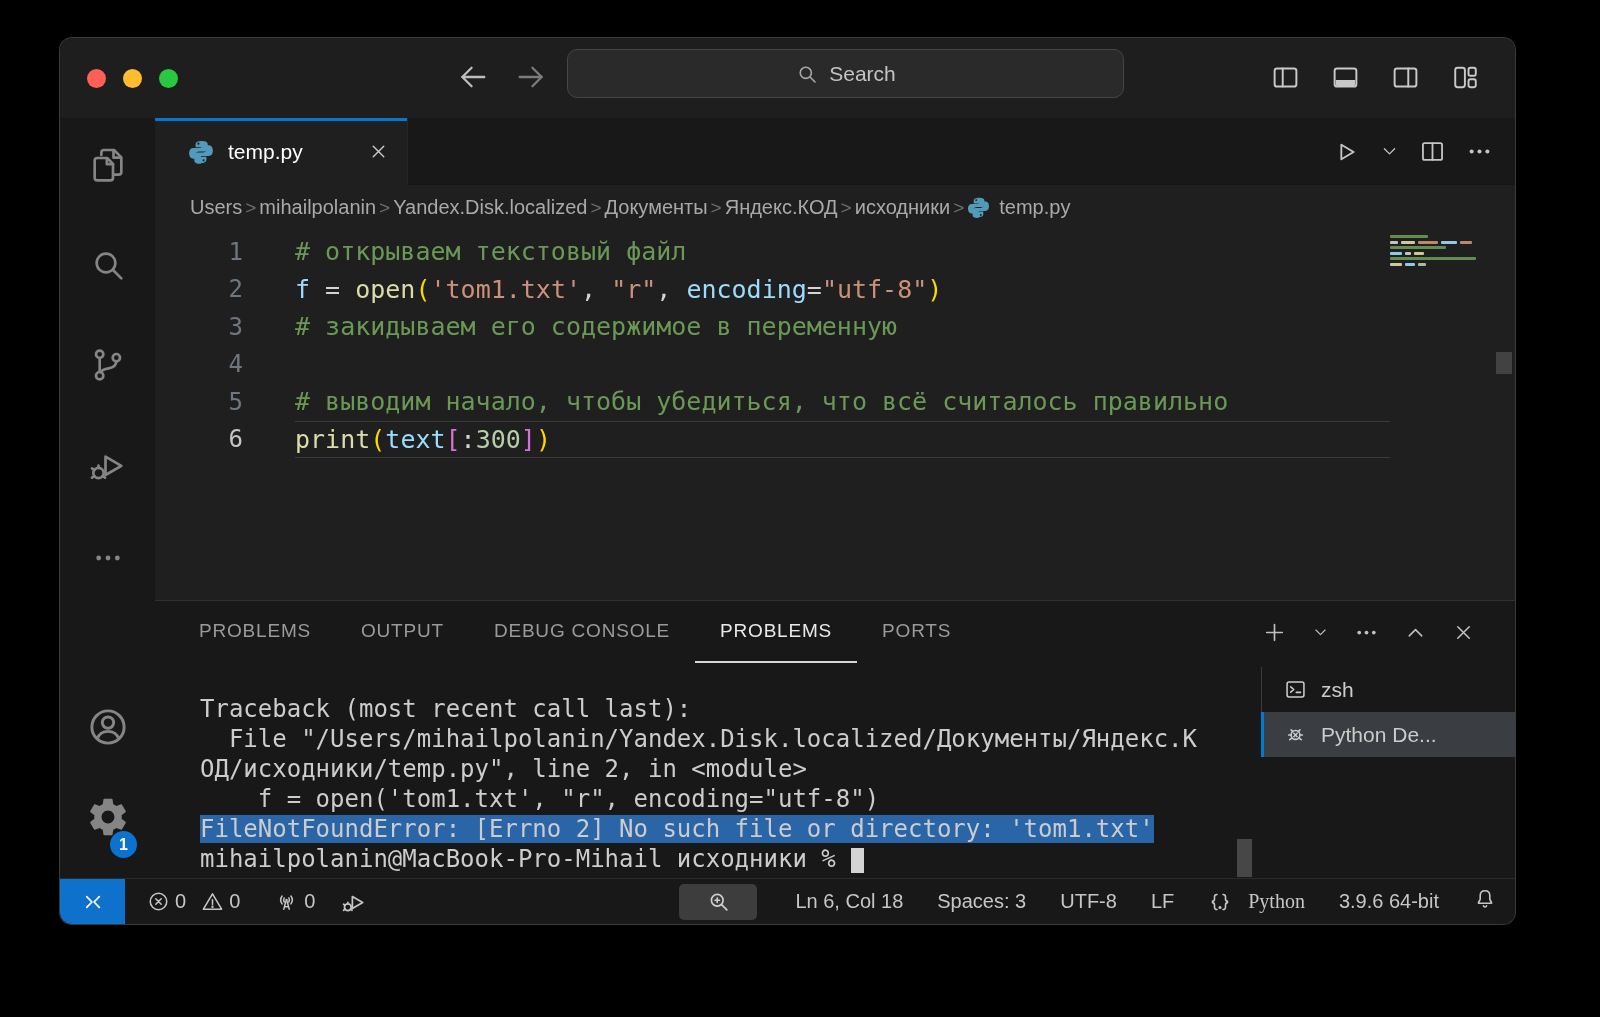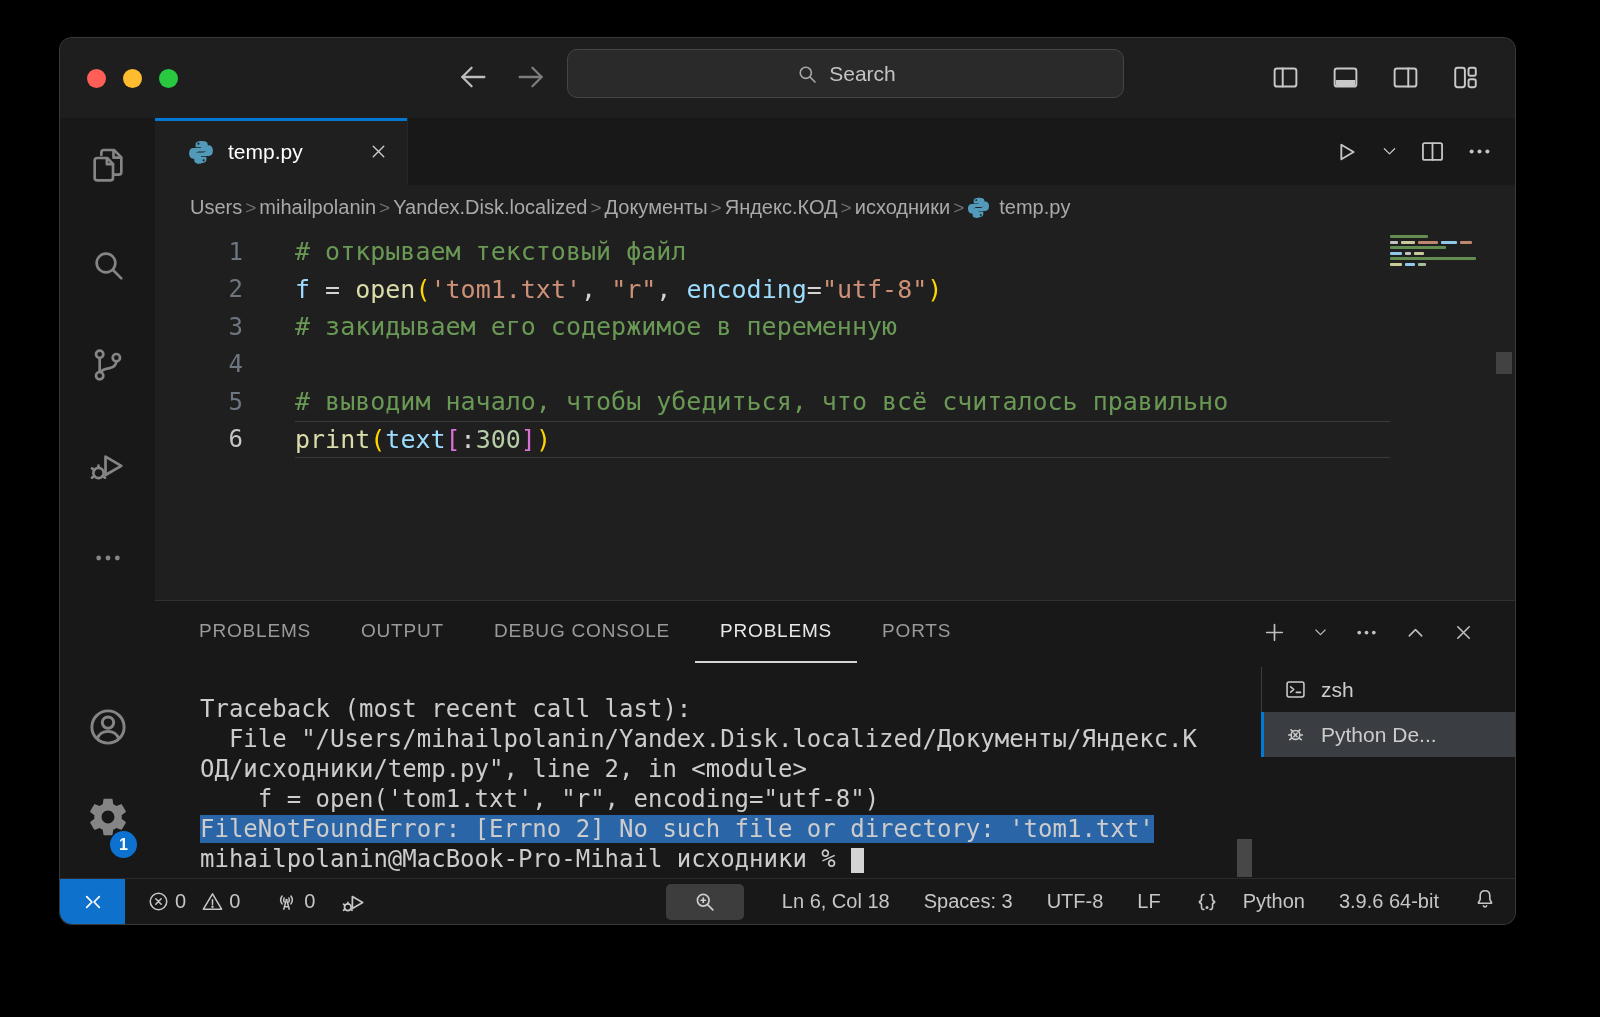--- a/index.html
+++ b/index.html
@@ -104,21 +104,21 @@
   .remote{width:65px;height:100%;background:#0e72cd;color:#fff;display:flex;align-items:center;justify-content:center;}
   .remote .ic{width:26px;height:26px;}
   .sb-left{display:flex;align-items:center;gap:26px;margin-left:22px;}
   .sb-group{display:flex;align-items:center;gap:6px;}
   .sb-group .pair{display:flex;align-items:center;gap:5px;margin-right:9px;}
   .sb-left .ic{width:23px;height:23px;}
   .sb-right{margin-left:auto;display:flex;align-items:center;gap:34px;padding-right:18px;}
   .zoombox{width:78px;height:36px;background:#3d3d3d;border-radius:5px;display:flex;
            align-items:center;justify-content:center;margin-right:4px;color:#cfcfcf;}
   .zoombox .ic{width:25px;height:25px;}
-  .sb-lang{display:flex;align-items:flex-start;gap:24px;}
+  .sb-lang{display:flex;align-items:flex-start;gap:16px;font-family:Liberation Serif, serif;}
   .sb-lang .ic{width:24px;height:24px;}
   .sb-bell .ic{width:24px;height:24px;}
 </style>
 </head>
 <body>
 
 <div class="window">
 
   <div class="titlebar">
     <div class="lights">

